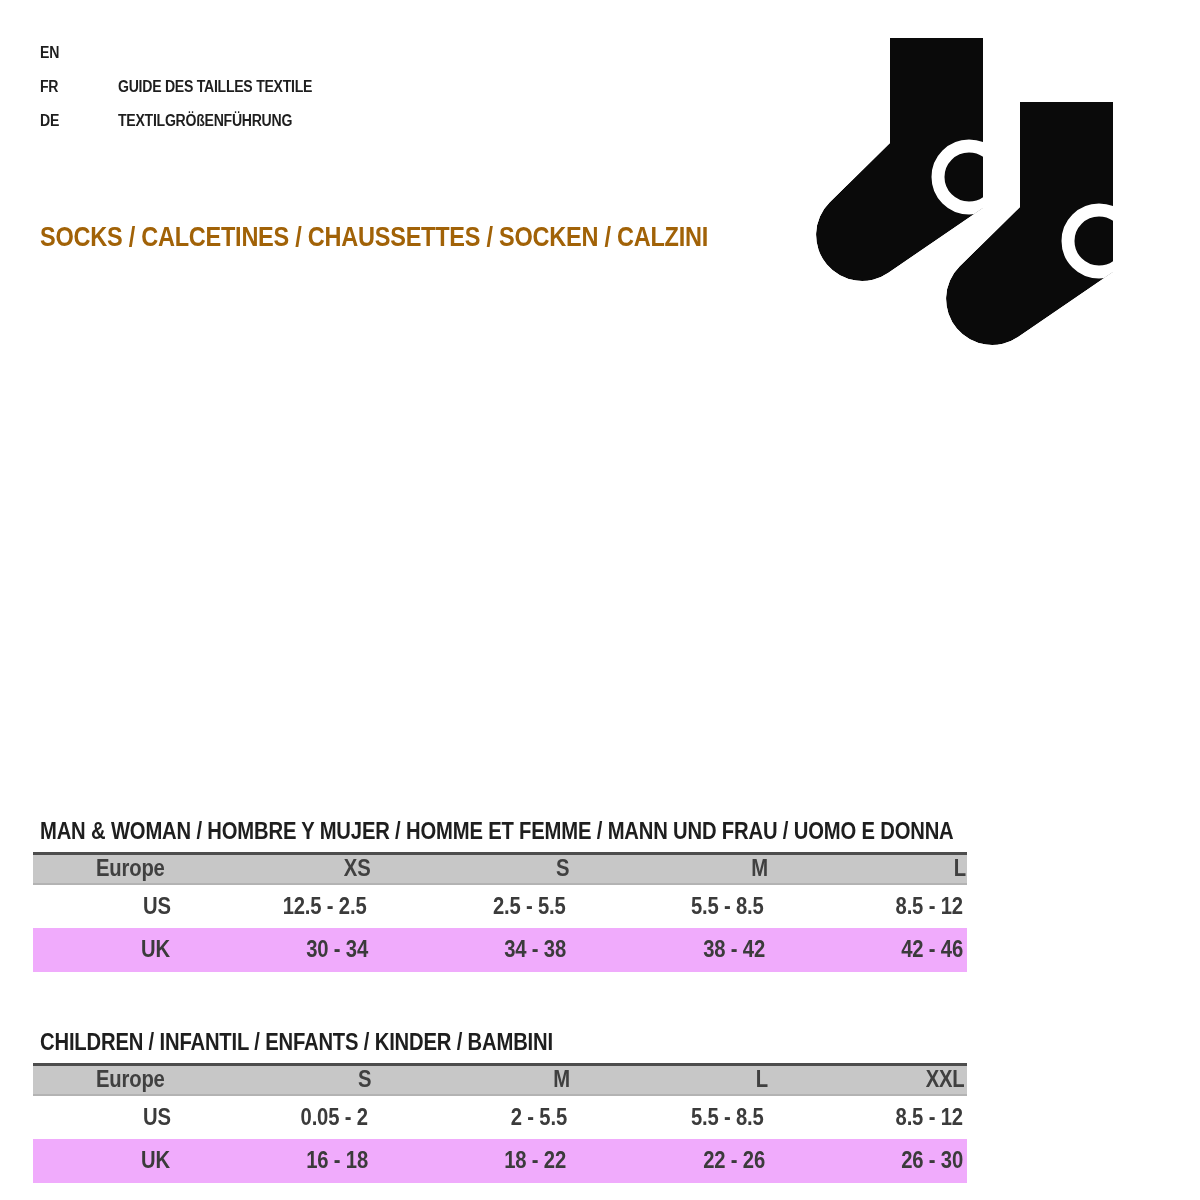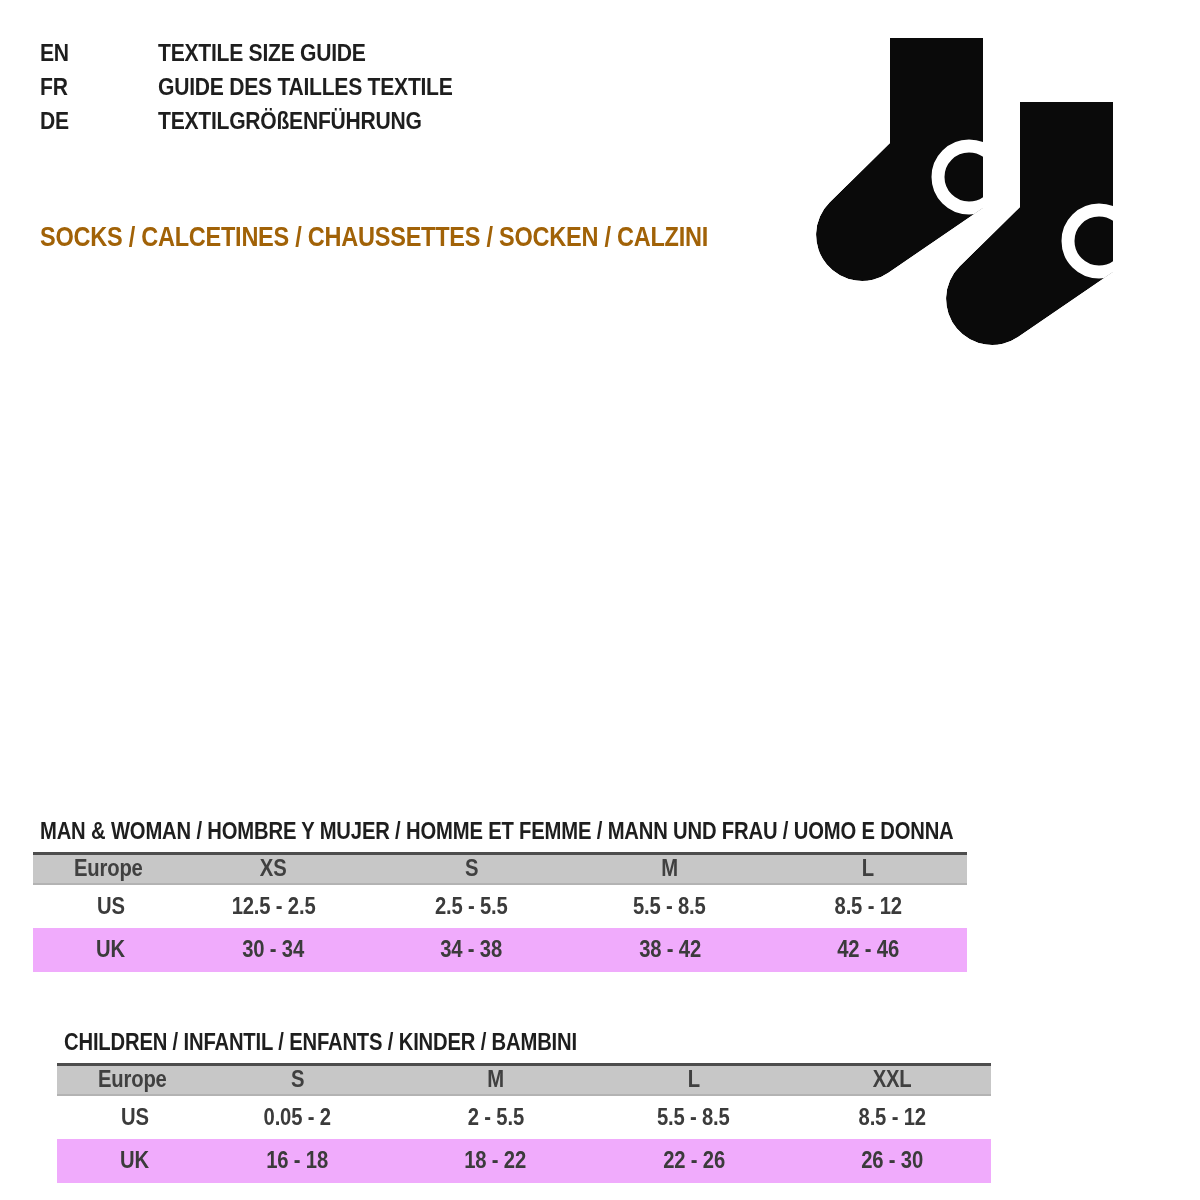--- a/index.html
+++ b/index.html
@@ -7,21 +7,21 @@
     width:1200px;height:1200px;position:relative;overflow:hidden;
     background:#ffffff;
     font-family:"Liberation Sans",sans-serif;
     -webkit-font-smoothing:antialiased;
   }
   .cnd{display:inline-block;transform:scaleX(.88);transform-origin:left center;white-space:nowrap;}
   .cndc{display:inline-block;transform:scaleX(.88);transform-origin:center center;white-space:nowrap;}
 
   
   .lang-list{position:absolute;left:40px;top:36px;color:#1e1e1e;}
-  .lang-row{display:flex;height:34px;align-items:center;font-size:24px;font-weight:bold;letter-spacing:-.3px;gap:40px;}
+  .lang-row{display:flex;height:34px;align-items:center;font-size:16px;font-weight:bold;letter-spacing:-.3px;}
   .lang-code{width:78px;flex:0 0 78px;}
 
   
   .category-line{
     position:absolute;left:40px;top:221px;
     font-size:28px;font-weight:bold;color:#a16207;letter-spacing:-.3px;
   }
   .category-line .cnd{transform:scaleX(.84);}
 
   
@@ -37,34 +37,33 @@
     border-collapse:collapse;width:934px;table-layout:fixed;
   }
   table.size thead tr{
     background:#c7c7c7;height:30px;
     border-top:3px solid #4d4d4d;border-bottom:2px solid #b3b3b3;
   }
   table.size tbody tr{height:44px;background:#ffffff;}
   table.size tbody tr.alt{background:#f0abfc;}
   table.size th,table.size td{
     padding:0;font-size:23px;font-weight:bold;color:#3b3b3b;
-    text-align:center;vertical-align:middle;letter-spacing:-.2px;
+    text-align:right;vertical-align:middle;letter-spacing:-.2px;
   }
   table.size th{color:#404040;}
-  table.size th:first-child,table.size td:first-child{text-align:center;padding-left:18px;}
+  table.size th:first-child,table.size td:first-child{text-align:right;padding-left:18px;}
   col.c-label{width:141px;}
   col.c-size{width:198px;}
 </style>
 </head>
 <body>
 
 <div class="lang-list">
   <div class="lang-row">
     <span class="lang-code"><span class="cnd">EN</span></span>
-    <span><span class="cnd">TEXTILE SIZE GUIDE</span></span>
   </div>
   <div class="lang-row">
     <span class="lang-code"><span class="cnd">FR</span></span>
     <span><span class="cnd">GUIDE DES TAILLES TEXTILE</span></span>
   </div>
   <div class="lang-row">
     <span class="lang-code"><span class="cnd">DE</span></span>
     <span><span class="cnd">TEXTILGRÖßENFÜHRUNG</span></span>
   </div>
 </div>
@@ -125,21 +124,21 @@
         <td><span class="cnd">UK</span></td>
         <td><span class="cndc">30 - 34</span></td>
         <td><span class="cndc">34 - 38</span></td>
         <td><span class="cndc">38 - 42</span></td>
         <td><span class="cndc">42 - 46</span></td>
       </tr>
     </tbody>
   </table>
 </div>
 
-<div class="size-section" style="top:1031px;margin-left:24px;">
+<div class="size-section" style="top:1031px;">
   <h2><span class="cnd">CHILDREN / INFANTIL / ENFANTS / KINDER / BAMBINI</span></h2>
   <table class="size">
     <colgroup>
         <col class="c-label">
         <col class="c-size">
         <col class="c-size">
         <col class="c-size">
         <col class="c-size">
       </colgroup>
     <thead>

